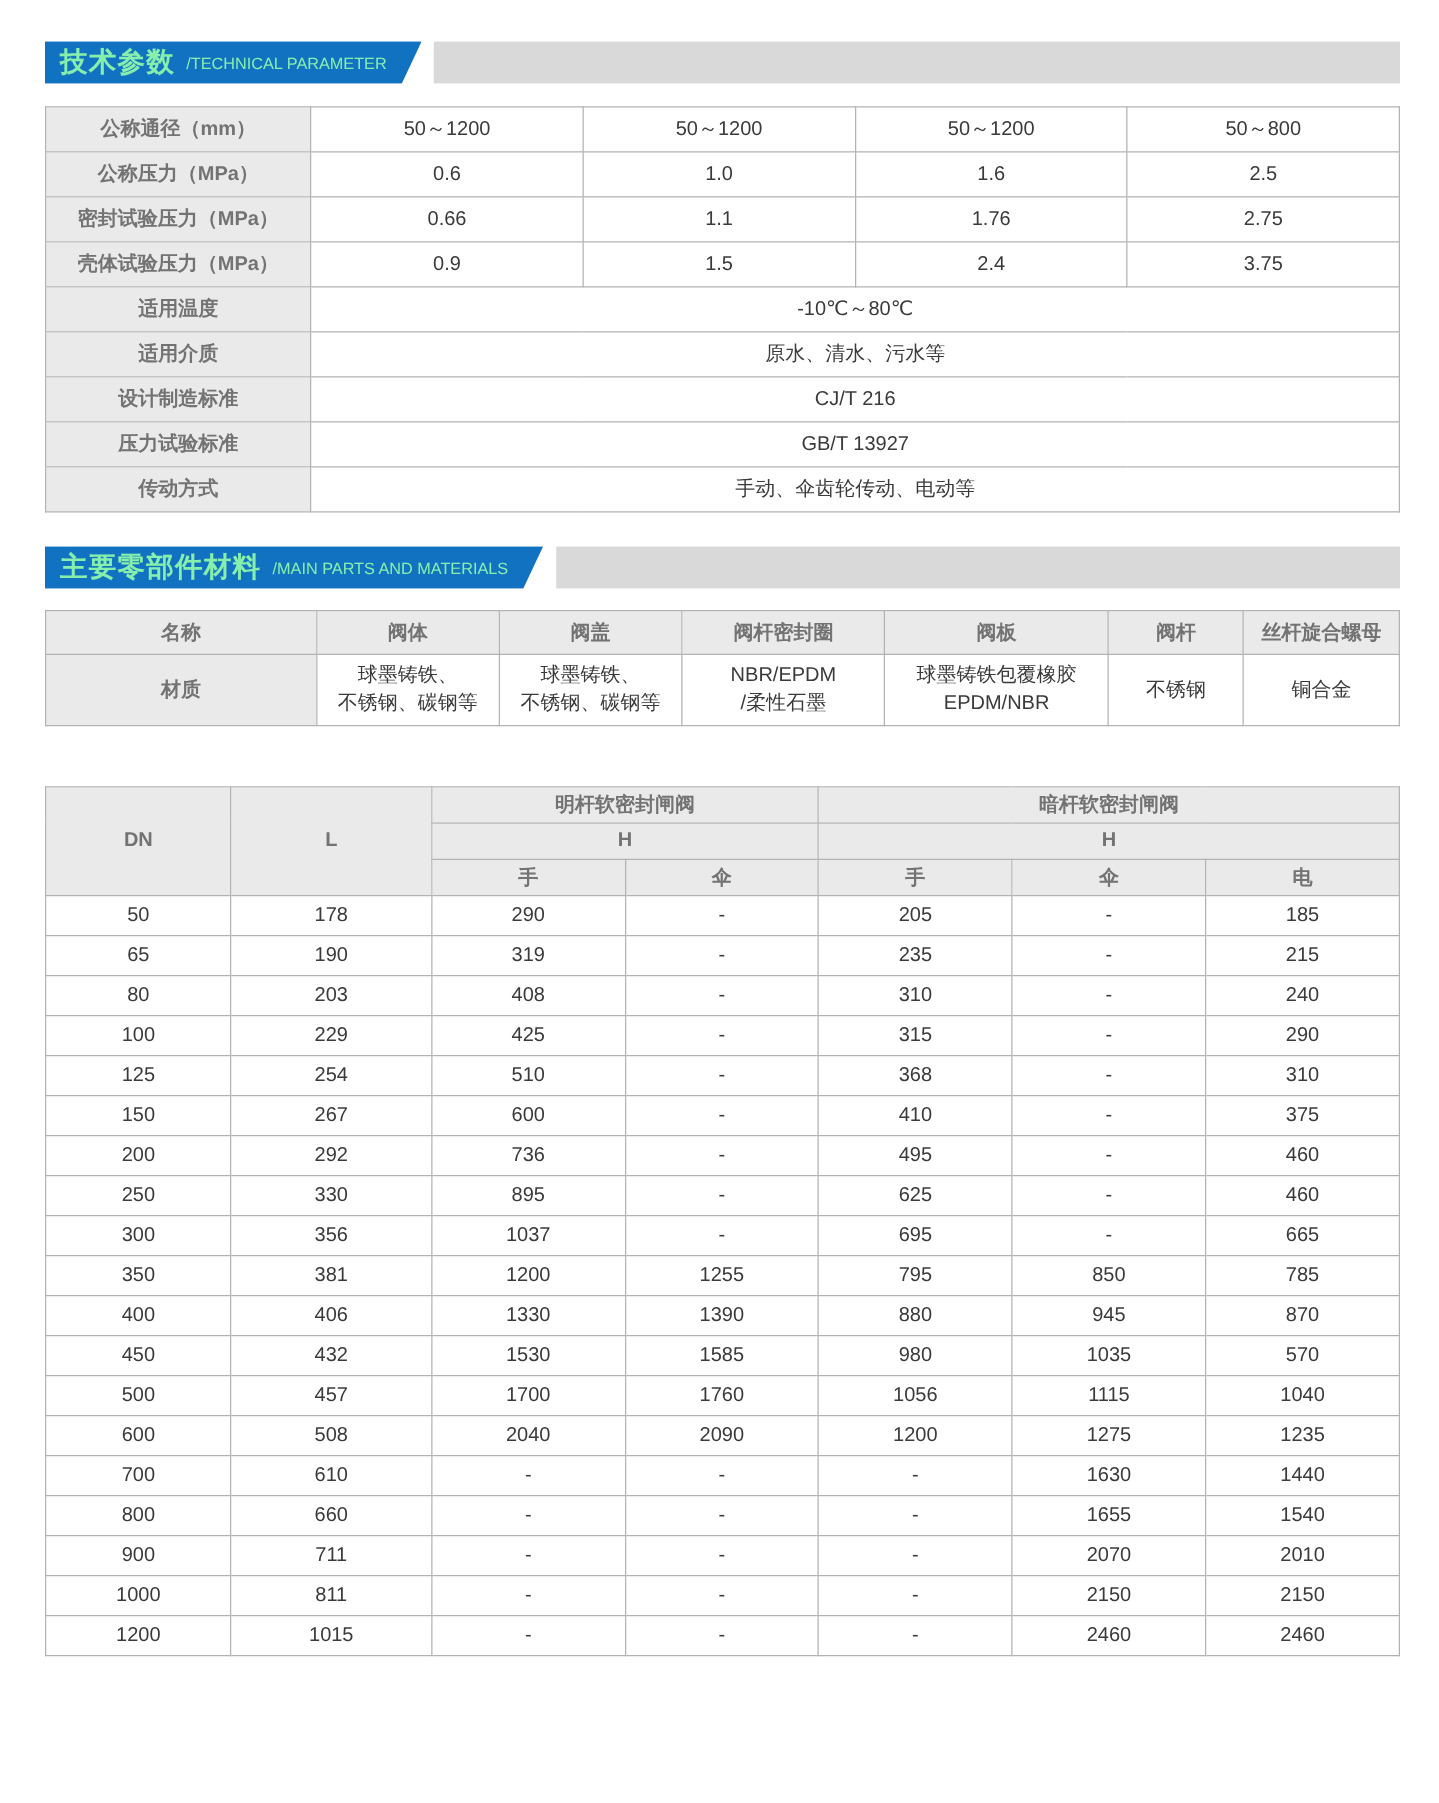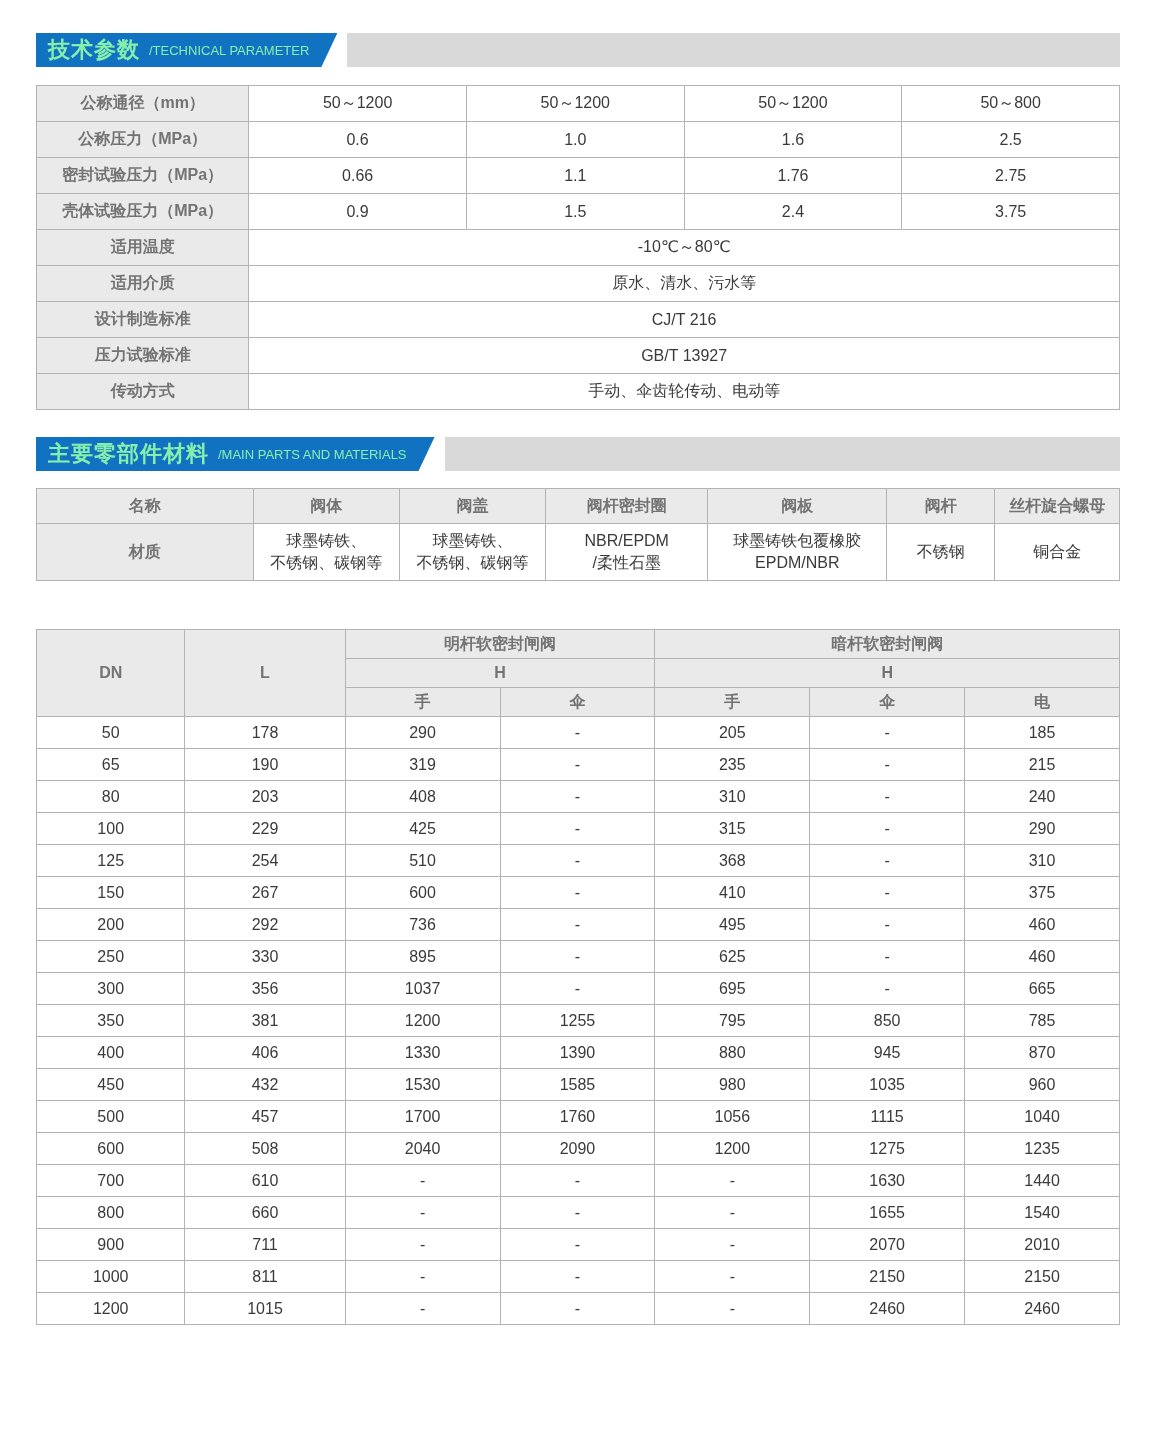--- a/index.html
+++ b/index.html
@@ -283,21 +283,21 @@
           <td>945</td>
           <td>870</td>
         </tr>
     <tr class="dr">
           <td>450</td>
           <td>432</td>
           <td>1530</td>
           <td>1585</td>
           <td>980</td>
           <td>1035</td>
-          <td>960</td>
+          <td>570</td>
         </tr>
     <tr class="dr">
           <td>500</td>
           <td>457</td>
           <td>1700</td>
           <td>1760</td>
           <td>1056</td>
           <td>1115</td>
           <td>1040</td>
         </tr>

